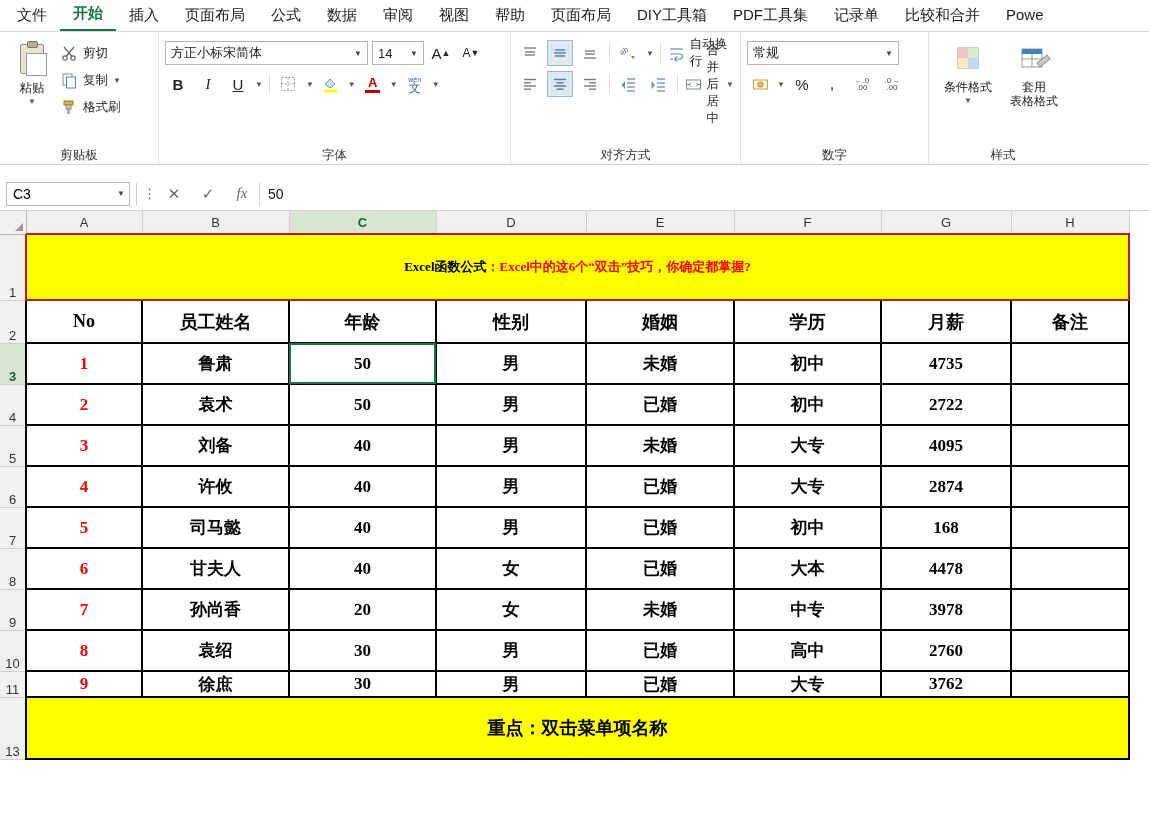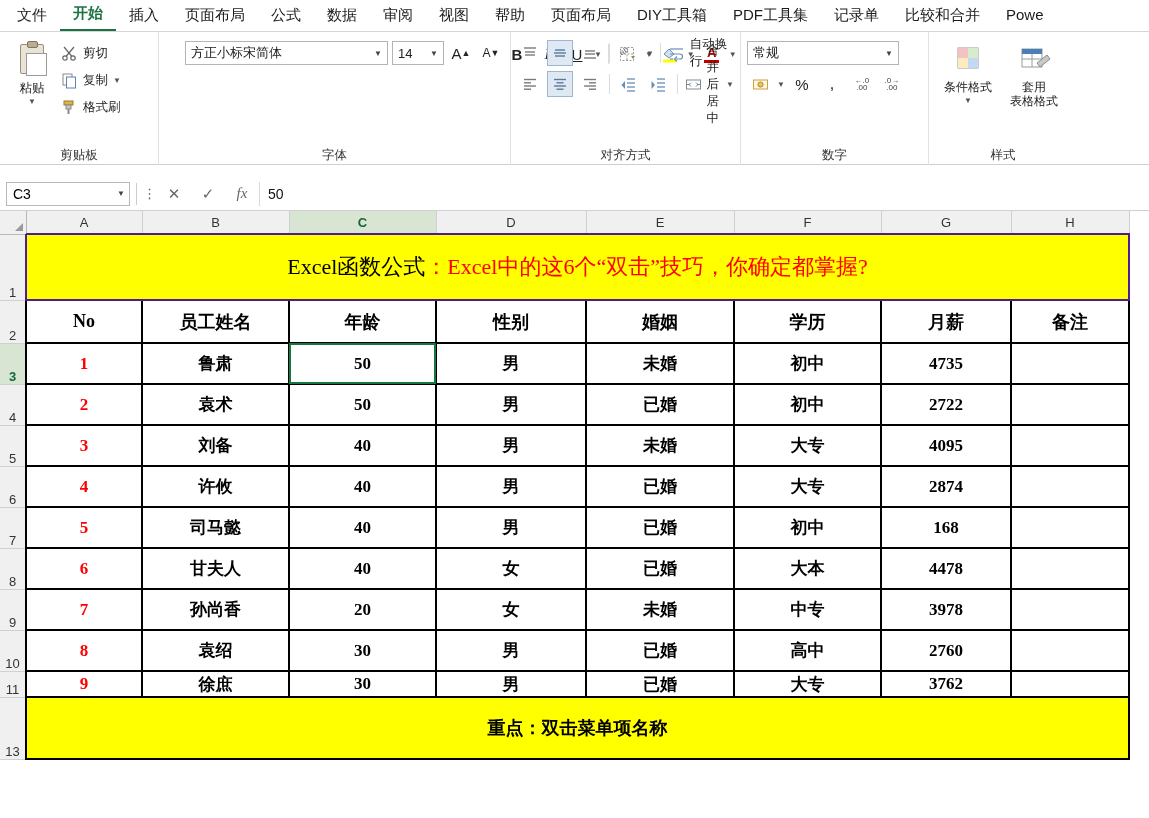--- a/index.html
+++ b/index.html
@@ -219,23 +219,23 @@
     border-right: 1px solid #d8d8d8;
     border-bottom: 1px solid #d8d8d8;
     font-size: 16px;
     text-align: center;
     vertical-align: middle;
     background: #fff;
     font-family: "Liberation Serif", serif;
   }
   .banner {
     background: #ffff00;
-    border: 2px solid #4c1d95;
-    font-weight: normal;
-    font-size: 22px;
+    border: 2px solid #b91c1c;
+    font-weight: bold;
+    font-size: 13px;
     font-family: "Liberation Serif", serif;
     text-align: center;
   }
   .banner .blk { color: #000; }
   .banner .red { color: #ff0000; }
   .hdrcell {
     font-weight: bold;
     font-size: 18px;
     border: 2px solid #000;
     background: #fff;
@@ -326,21 +326,21 @@
               </svg>
           </span>
           <span>格式刷</span>
         </div>
       </div>
     </div>
     <div class="group-label">剪贴板</div>
   </div>
 
   <div class="group fontgroup">
-    <div class="group-body" style="flex-direction:row;margin-left:20px;">
+    <div class="group-body" style="flex-direction:column;">
       <div class="row" style="padding-top:4px;">
         <div class="combo fontname">
           <span class="val">方正小标宋简体</span>
           <span class="arrow">▼</span>
         </div>
         <div class="combo fontsize">
           <span class="val">14</span>
           <span class="arrow">▼</span>
         </div>
         <div class="btn">

